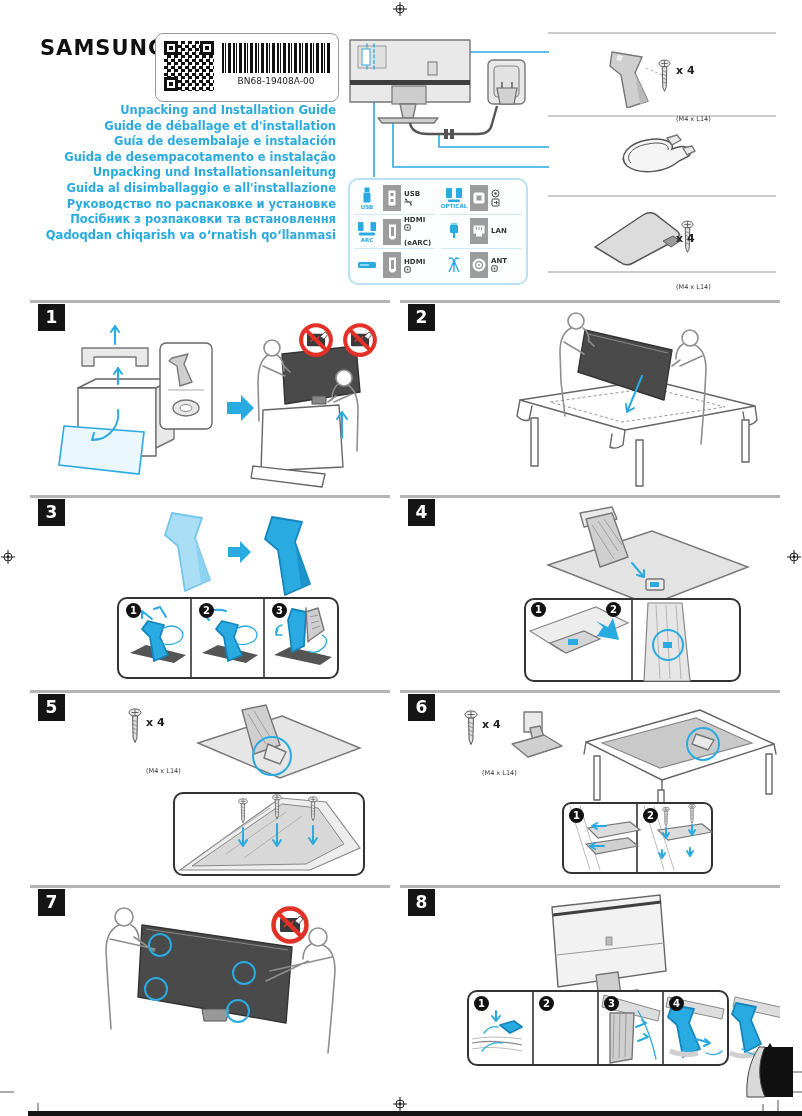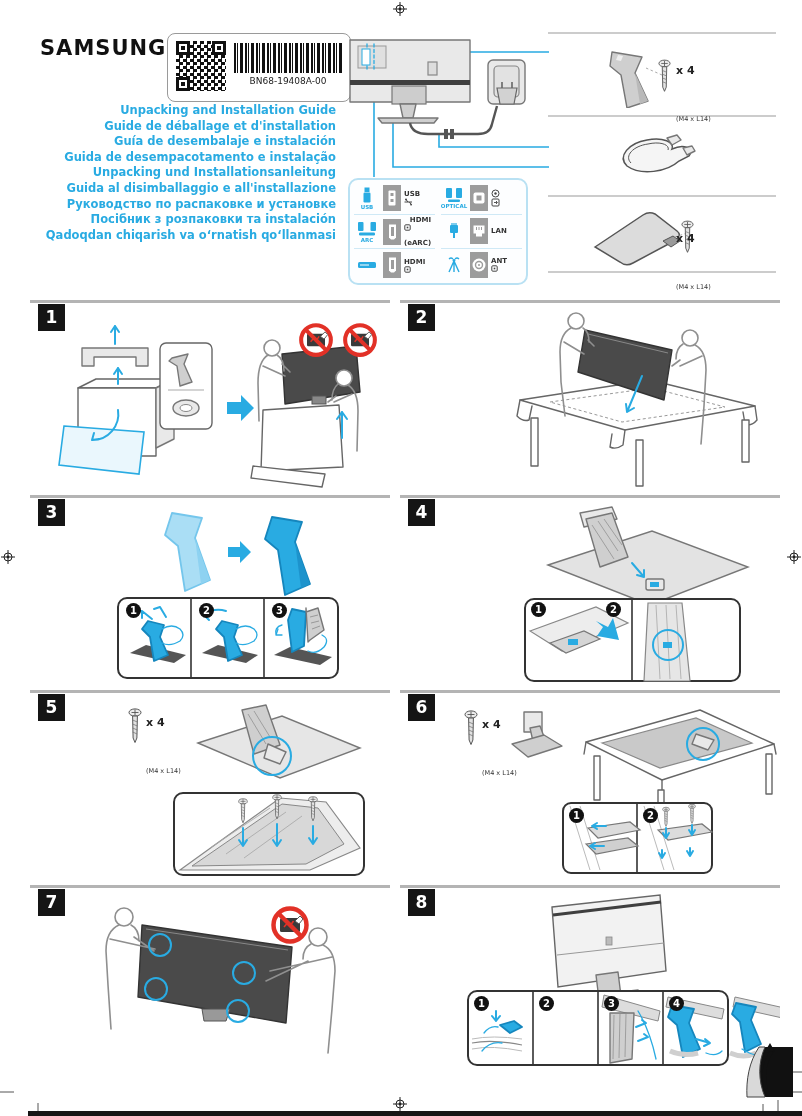--- a/index.html
+++ b/index.html
@@ -16,35 +16,35 @@
   .pb{fill:none;stroke:#8f8f8f;stroke-width:1.6;stroke-linejoin:round;stroke-linecap:round;}
   .ph{fill:#fff;stroke:#8f8f8f;stroke-width:1.6;}
   .bl{fill:none;stroke:#29abe2;stroke-width:2;stroke-linejoin:round;stroke-linecap:round;}
   .blt{fill:none;stroke:#29abe2;stroke-width:1.3;stroke-linecap:round;}
   .bf{fill:#29abe2;}
   .lb{fill:#aadef5;stroke:#74c6ec;stroke-width:1.8;stroke-linejoin:round;}
   .sb{fill:#29abe2;stroke:#1586bd;stroke-width:1.8;stroke-linejoin:round;}
   .dash{stroke-dasharray:3 2.5;}
   
   .brand{left:40px;top:36px;font-size:21px;font-weight:800;letter-spacing:1px;color:#111;}
-  .label-box{left:155px;top:33px;width:182px;height:67px;border:1.5px solid #9a9a9a;border-radius:8px;background:#fff;margin-left:12px;}
+  .label-box{left:155px;top:33px;width:182px;height:67px;border:1.5px solid #9a9a9a;border-radius:8px;background:#fff;}
   .qr{left:8px;top:7px;width:50px;height:50px;position:absolute;
       background:conic-gradient(#111 25%,#fff 0 50%,#111 0 75%,#fff 0);background-size:7px 7px;}
   .qr-f{position:absolute;width:14px;height:14px;border:3.5px solid #111;background:#fff;box-sizing:border-box;}
   .qr-f::after{content:"";position:absolute;left:1.5px;top:1.5px;width:4px;height:4px;background:#111;}
   .barcode{position:absolute;left:66px;top:9px;width:108px;height:30px;
       background:repeating-linear-gradient(90deg,#111 0 2px,#fff 2px 3px,#111 3px 4px,#fff 4px 6px,#111 6px 9px,#fff 9px 11px);}
   .bc-num{position:absolute;left:66px;top:42px;width:108px;text-align:center;font-size:9px;color:#222;}
   .titles{left:40px;top:103px;width:296px;text-align:right;color:#29abe2;
           font-size:11.5px;font-weight:bold;line-height:15.6px;}
   
   .ports{left:348px;top:178px;width:180px;height:107px;border:2px solid #b9e1f3;border-radius:10px;
          background:#fdfeff;box-sizing:border-box;display:grid;grid-template-columns:1fr 1fr;gap:0 6px;padding:2px 4px;}
   .pcol{display:flex;flex-direction:column;}
-  .prow{flex:1;display:flex;align-items:center;gap:3px;border-bottom:1px solid #cfe9f6;padding:1px 0;text-align:right;}
+  .prow{flex:1;display:flex;align-items:center;gap:3px;border-bottom:1px solid #cfe9f6;padding:1px 0;}
   .prow:last-child{border-bottom:none;}
   .pdev{width:26px;display:flex;flex-direction:column;align-items:center;}
   .dev-lb{font-size:5.5px;font-weight:bold;color:#29abe2;line-height:6px;}
   .pport{width:18px;height:26px;background:#9c9c9c;display:flex;align-items:center;justify-content:center;flex:none;}
   .plabel{font-size:7px;font-weight:bold;color:#333;line-height:8px;}
   .mini-ic{vertical-align:-1px;}
   
   .qty{position:absolute;font-size:11px;font-weight:bold;color:#222;}
   .spec{position:absolute;font-size:6.5px;color:#333;margin-top:36px;}
   
@@ -140,21 +140,21 @@
   </div>
 
   <div class="abs titles">
     <div>Unpacking and Installation Guide</div>
     <div>Guide de déballage et d'installation</div>
     <div>Guía de desembalaje e instalación</div>
     <div>Guida de desempacotamento e instalação</div>
     <div>Unpacking und Installationsanleitung</div>
     <div>Guida al disimballaggio e all'installazione</div>
     <div>Руководство по распаковке и установке</div>
-    <div>Посібник з розпаковки та instalación</div>
+    <div>Посібник з розпаковки та встановлення</div>
     <div>Qadoqdan chiqarish va o‘rnatish qo‘llanmasi</div>
   </div>
 
   <svg class="abs" style="left:340px;top:30px;z-index:1" width="215" height="150" viewBox="0 0 215 150">
     <rect x="10" y="10" width="120" height="62" class="fg"></rect>
     <rect x="18" y="16" width="28" height="22" fill="#e0e0e0" stroke="#999" stroke-width="1"></rect>
     <path d="M27 14 V 40 M34 14 V 40" class="blt dash"></path>
     <rect x="22" y="19" width="8" height="16" fill="#fff" stroke="#29abe2" stroke-width="1"></rect>
     <rect x="10" y="50" width="120" height="5" fill="#3f3f3f"></rect>
     <rect x="88" y="32" width="9" height="13" fill="#ddd" stroke="#888" stroke-width="1.2"></rect>

